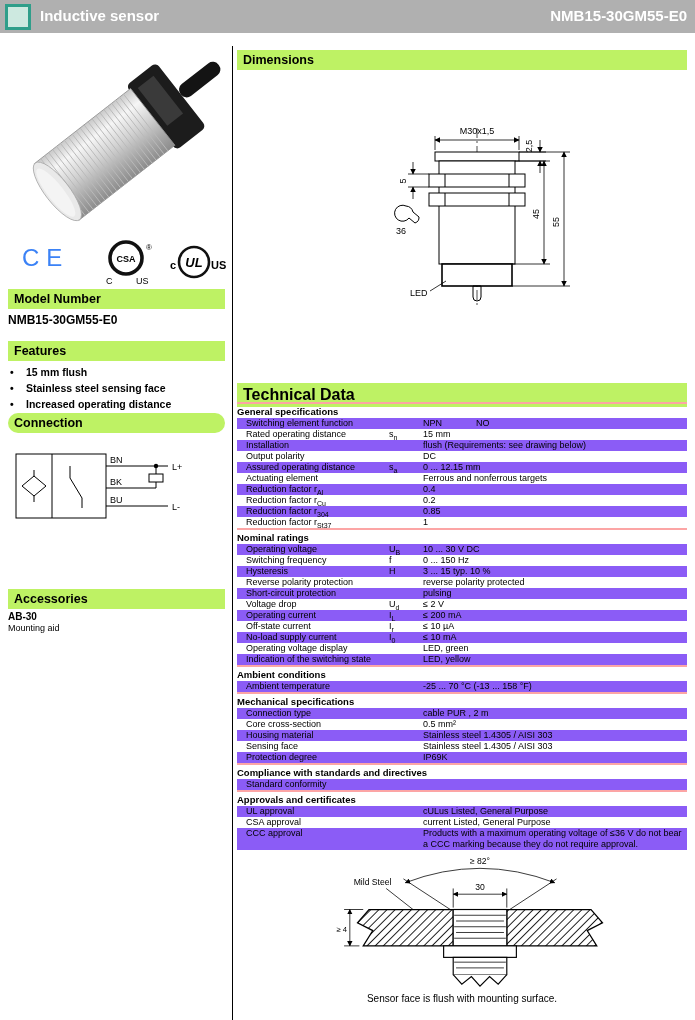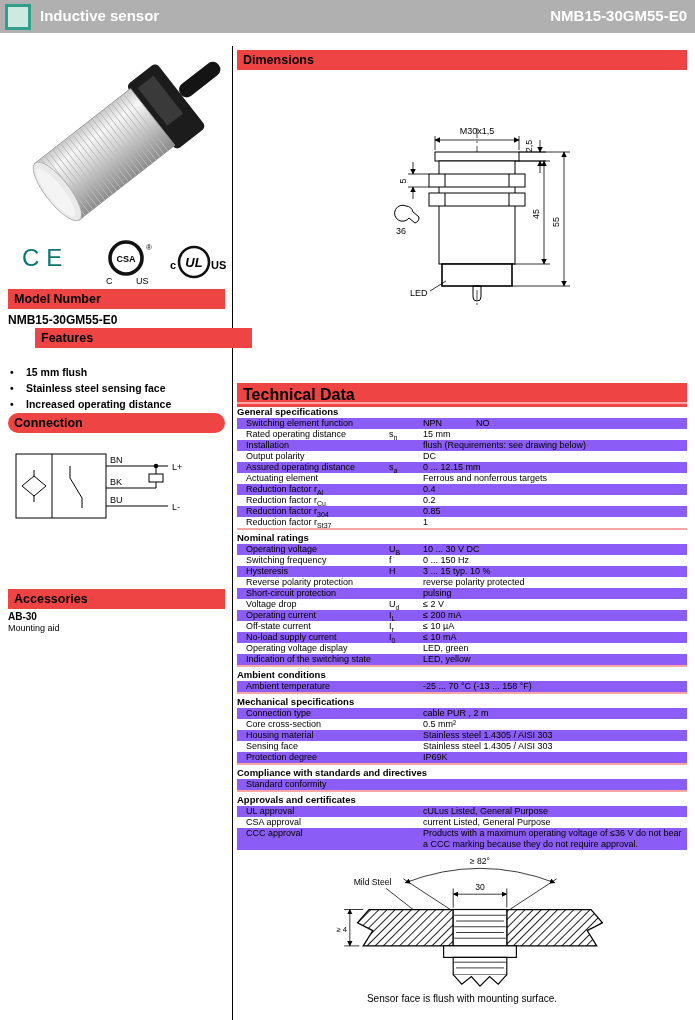--- a/index.html
+++ b/index.html
@@ -10,38 +10,38 @@
   
   .header{position:absolute;left:0;top:0;width:695px;height:33px;background:#b0b0b0;}
   .brand-square{position:absolute;left:5px;top:4px;width:26px;height:26px;background:#cde9e0;
         border:3px solid #2f9e8a;box-sizing:border-box;}
   .header-title{position:absolute;left:40px;top:7px;color:#fff;font-weight:bold;font-size:15px;}
   .header-pn{position:absolute;right:8px;top:7px;color:#fff;font-weight:bold;font-size:15px;}
 
   .v-divider{position:absolute;left:232px;top:46px;width:1px;height:974px;background:#000;}
 
   
-  .bar{position:absolute;background:#ef4444;font-weight:bold;font-size:12.5px;
+  .bar{position:absolute;background:#bef264;font-weight:bold;font-size:12.5px;
        padding:3px 0 3px 6px;box-sizing:border-box;}
   .bar-left{left:8px;width:217px;}
   .bar-right{left:237px;width:450px;}
 
   
   .model-value{position:absolute;left:8px;top:313px;font-weight:bold;font-size:12px;}
   .features-list{position:absolute;left:10px;top:364px;width:215px;}
   .feature{display:flex;font-weight:bold;font-size:10.5px;line-height:16px;}
   .feature .bullet{width:16px;flex:none;}
   .acc-list{position:absolute;left:8px;top:611px;}
   .acc-model{font-weight:bold;font-size:10px;line-height:12px;}
   .acc-desc{font-size:9px;line-height:11px;}
 
   .photo{position:absolute;left:8px;top:46px;width:218px;height:192px;}
   .logos{position:absolute;left:8px;top:238px;width:217px;height:48px;}
   .ce-mark{position:absolute;left:14px;top:6px;font-size:24px;letter-spacing:7px;
-           font-weight:400;color:#0f766e;}
+           font-weight:400;color:#3b82f6;}
   .csa-box{position:absolute;left:92px;top:-4px;}
   .ul-box{position:absolute;left:152px;top:0px;}
 
   .conn-svg{position:absolute;left:10px;top:440px;}
 
   
   .dims-svg{position:absolute;left:372px;top:112px;}
   .tech-table{position:absolute;left:237px;top:402px;width:450px;}
   .td-subheader{font-weight:bold;font-size:9.5px;line-height:11px;padding:2px 0 1px 0;
                 border-top:2px solid #fca5a5;}
@@ -137,21 +137,21 @@
         <text x="34" y="29" text-anchor="middle" font-size="13" font-weight="bold" font-style="italic">UL</text>
         <text x="10" y="31" font-size="11" font-weight="bold">c</text>
         <text x="51" y="31" font-size="11" font-weight="bold">US</text>
       </svg>
     </div>
   </div>
 
   <div class="bar bar-left" style="top:289px;">Model Number</div>
   <div class="model-value">NMB15-30GM55-E0</div>
 
-  <div class="bar bar-left" style="top:328px;margin-left:27px;">Features</div>
+  <div class="bar bar-left" style="top:341px;">Features</div>
   <div class="features-list">
       <div class="feature">
         <span class="bullet">•</span>
         <span>15 mm flush</span>
       </div>
       <div class="feature">
         <span class="bullet">•</span>
         <span>Stainless steel sensing face</span>
       </div>
       <div class="feature">

